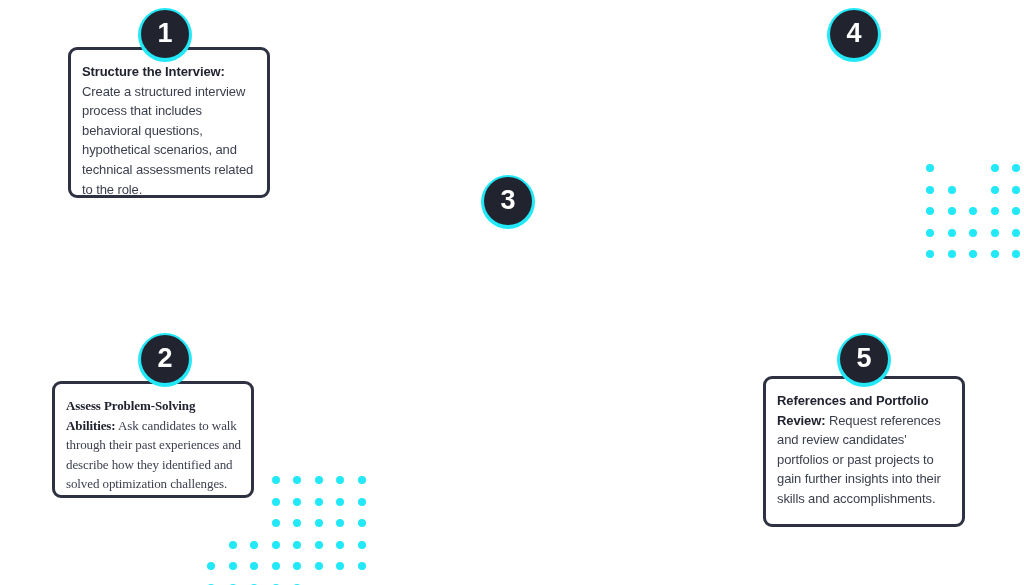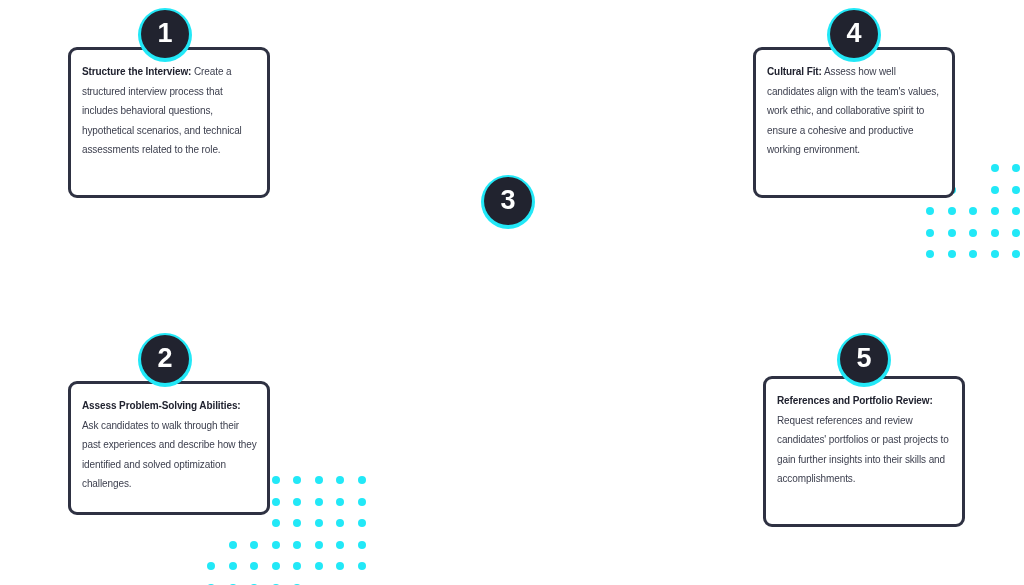--- a/index.html
+++ b/index.html
@@ -46,21 +46,21 @@
     box-sizing: border-box;
     background: #ffffff;
     border: 3px solid #2e3142;
     border-radius: 9px;
   }
   .card-body {
     position: absolute;
     left: 11px;
     right: 9px;
     top: 12px;
-    font-size: 10px;
+    font-size: 13px;
     line-height: 19.6px;
     color: #3b3e4d;
     letter-spacing: -0.1px;
   }
   .card-title {
     font-weight: bold;
     color: #20222f;
   }
 
   
@@ -135,44 +135,39 @@
       <span class="card-title">Structure the Interview:</span><span> Create a structured interview process that includes behavioral questions, hypothetical scenarios, and technical assessments related to the role.</span>
     </div>
   </div>
   <div class="badge" id="badge-1" style="left:138px; top:8px;">
     <div class="badge-ring"></div>
     <div class="badge-disc">
       <span class="badge-num">1</span>
     </div>
   </div>
 
-  <div class="card" id="card-2" style="left:68px; top:381px; width:202px; height:134px;">
+  <div class="card" id="card-2" style="left:52px; top:381px; width:202px; height:117px;font-family:Liberation Serif, serif;">
     <div class="card-body">
       <span class="card-title">Assess Problem-Solving Abilities:</span><span> Ask candidates to walk through their past experiences and describe how they identified and solved optimization challenges.</span>
     </div>
   </div>
   <div class="badge" id="badge-2" style="left:138px; top:333px;">
     <div class="badge-ring"></div>
     <div class="badge-disc">
       <span class="badge-num">2</span>
     </div>
   </div>
 
   <div class="badge" id="badge-3" style="left:481px; top:175px;">
     <div class="badge-ring"></div>
     <div class="badge-disc">
       <span class="badge-num">3</span>
     </div>
   </div>
 
-  <div class="card" id="card-4" style="left:753px; top:47px; width:202px; height:151px;">
-    <div class="card-body">
-      <span class="card-title">Cultural Fit:</span><span> Assess how well candidates align with the team's values, work ethic, and collaborative spirit to ensure a cohesive and productive working environment.</span>
-    </div>
-  </div>
   <div class="badge" id="badge-4" style="left:827px; top:8px;">
     <div class="badge-ring"></div>
     <div class="badge-disc">
       <span class="badge-num">4</span>
     </div>
   </div>
 
   <div class="card" id="card-5" style="left:763px; top:376px; width:202px; height:151px;padding-left:16px;">
     <div class="card-body">
       <span class="card-title">References and Portfolio Review:</span><span> Request references and review candidates' portfolios or past projects to gain further insights into their skills and accomplishments.</span>

